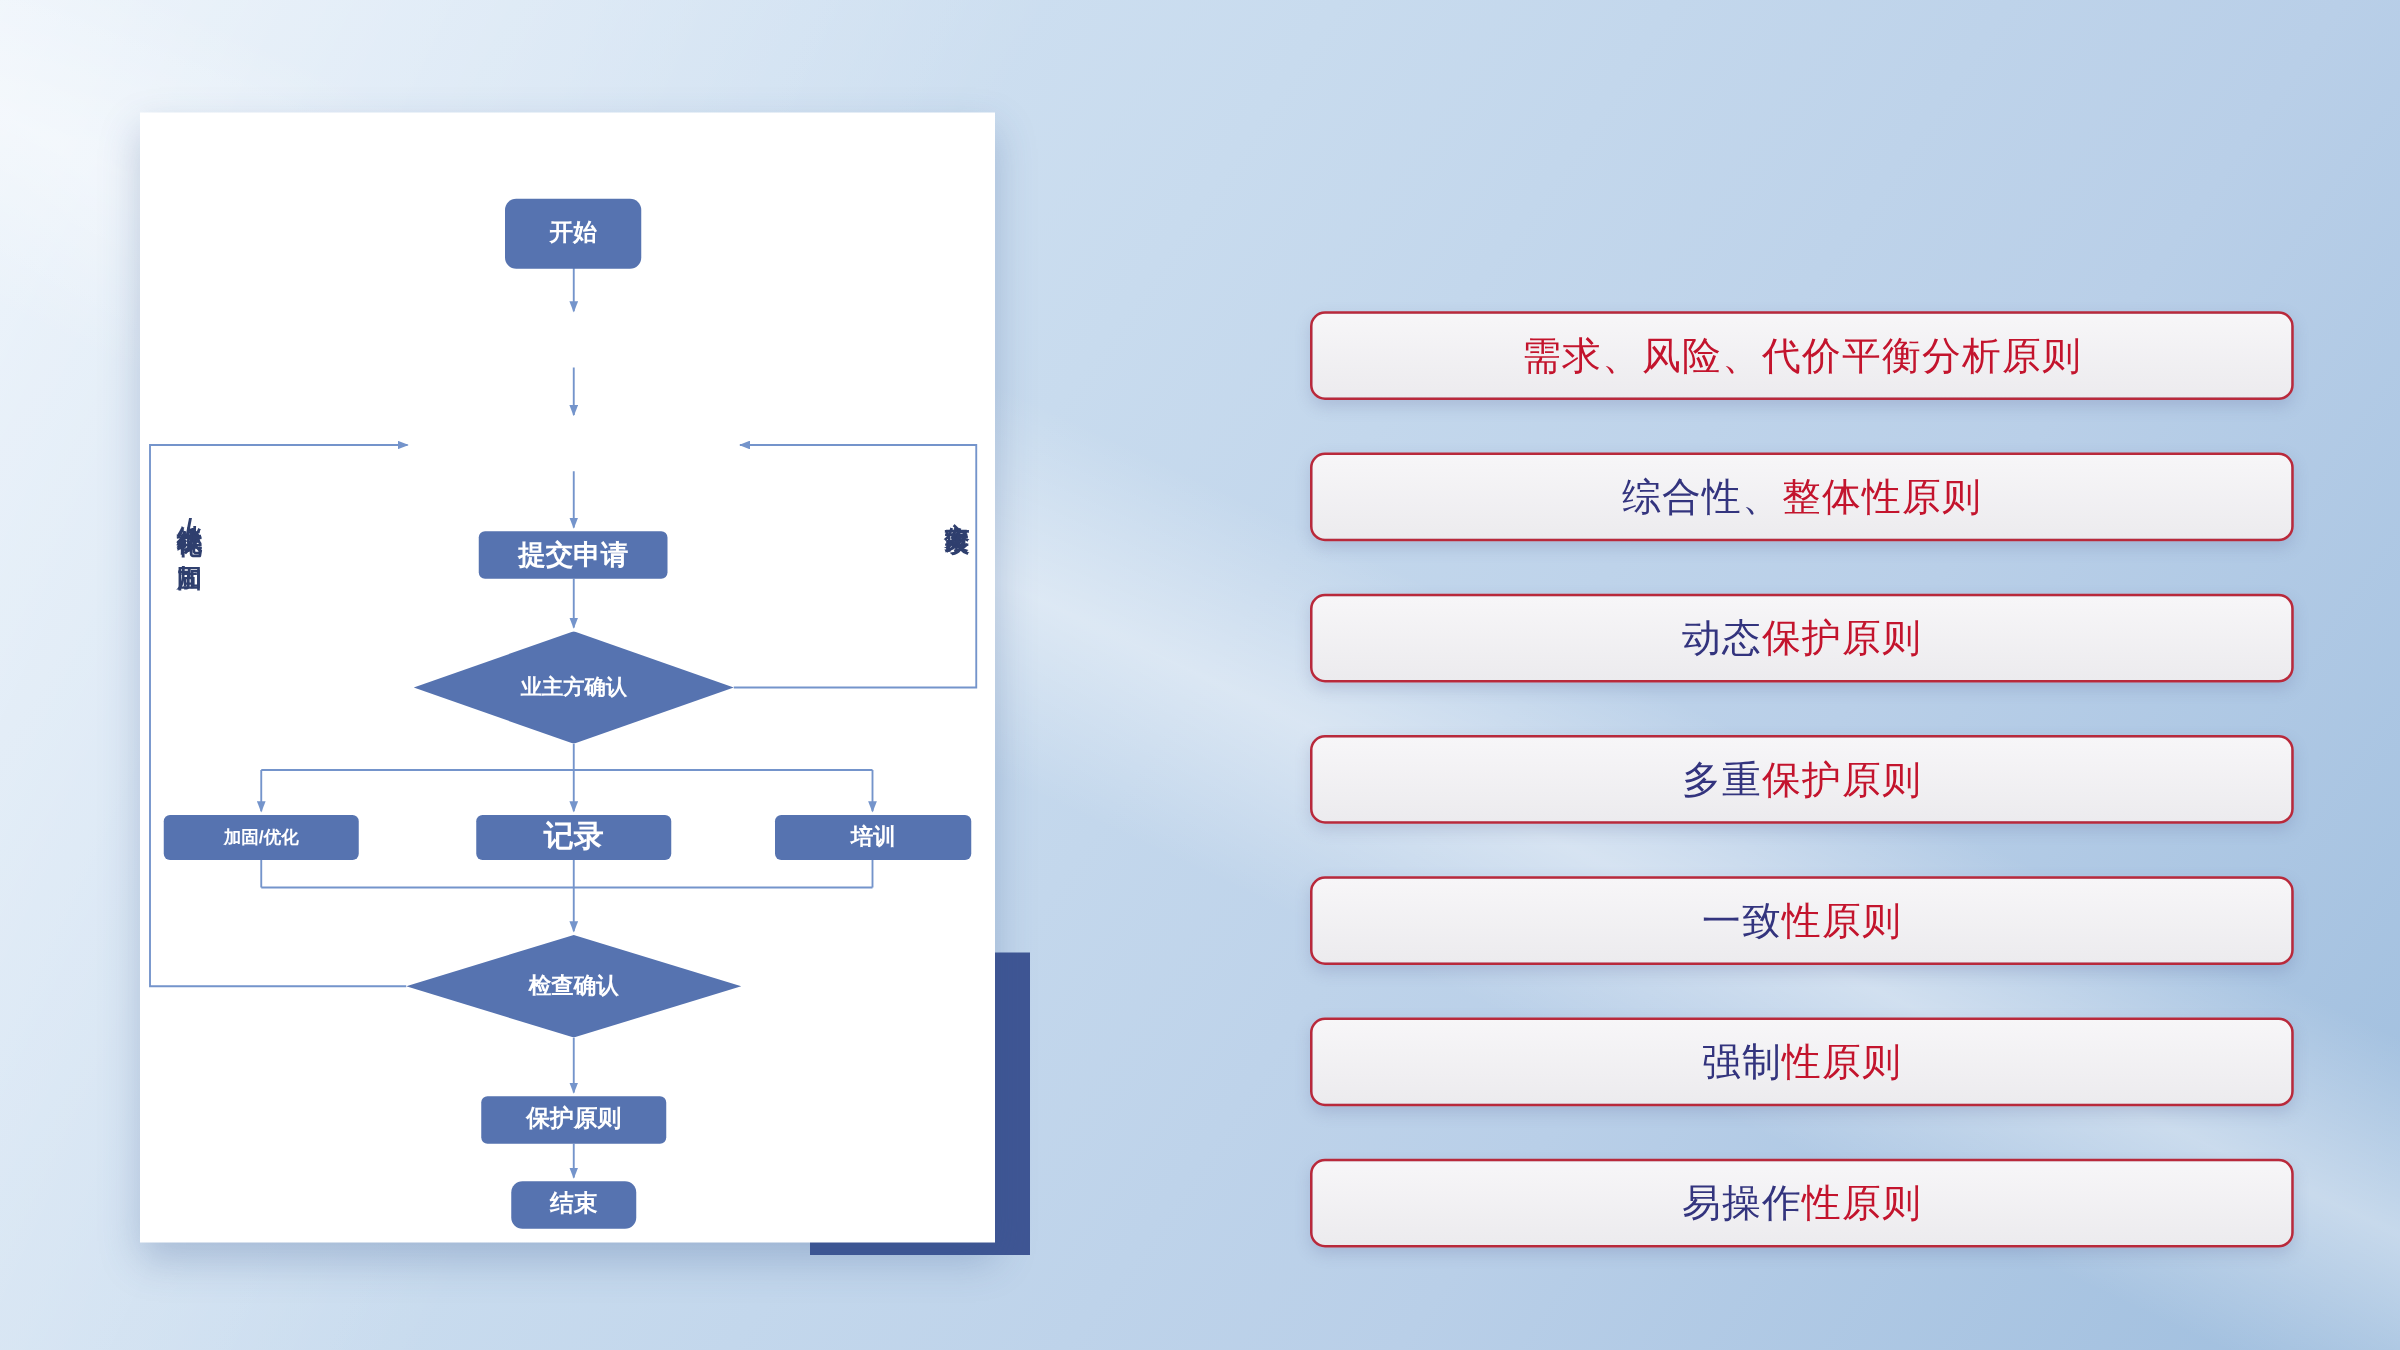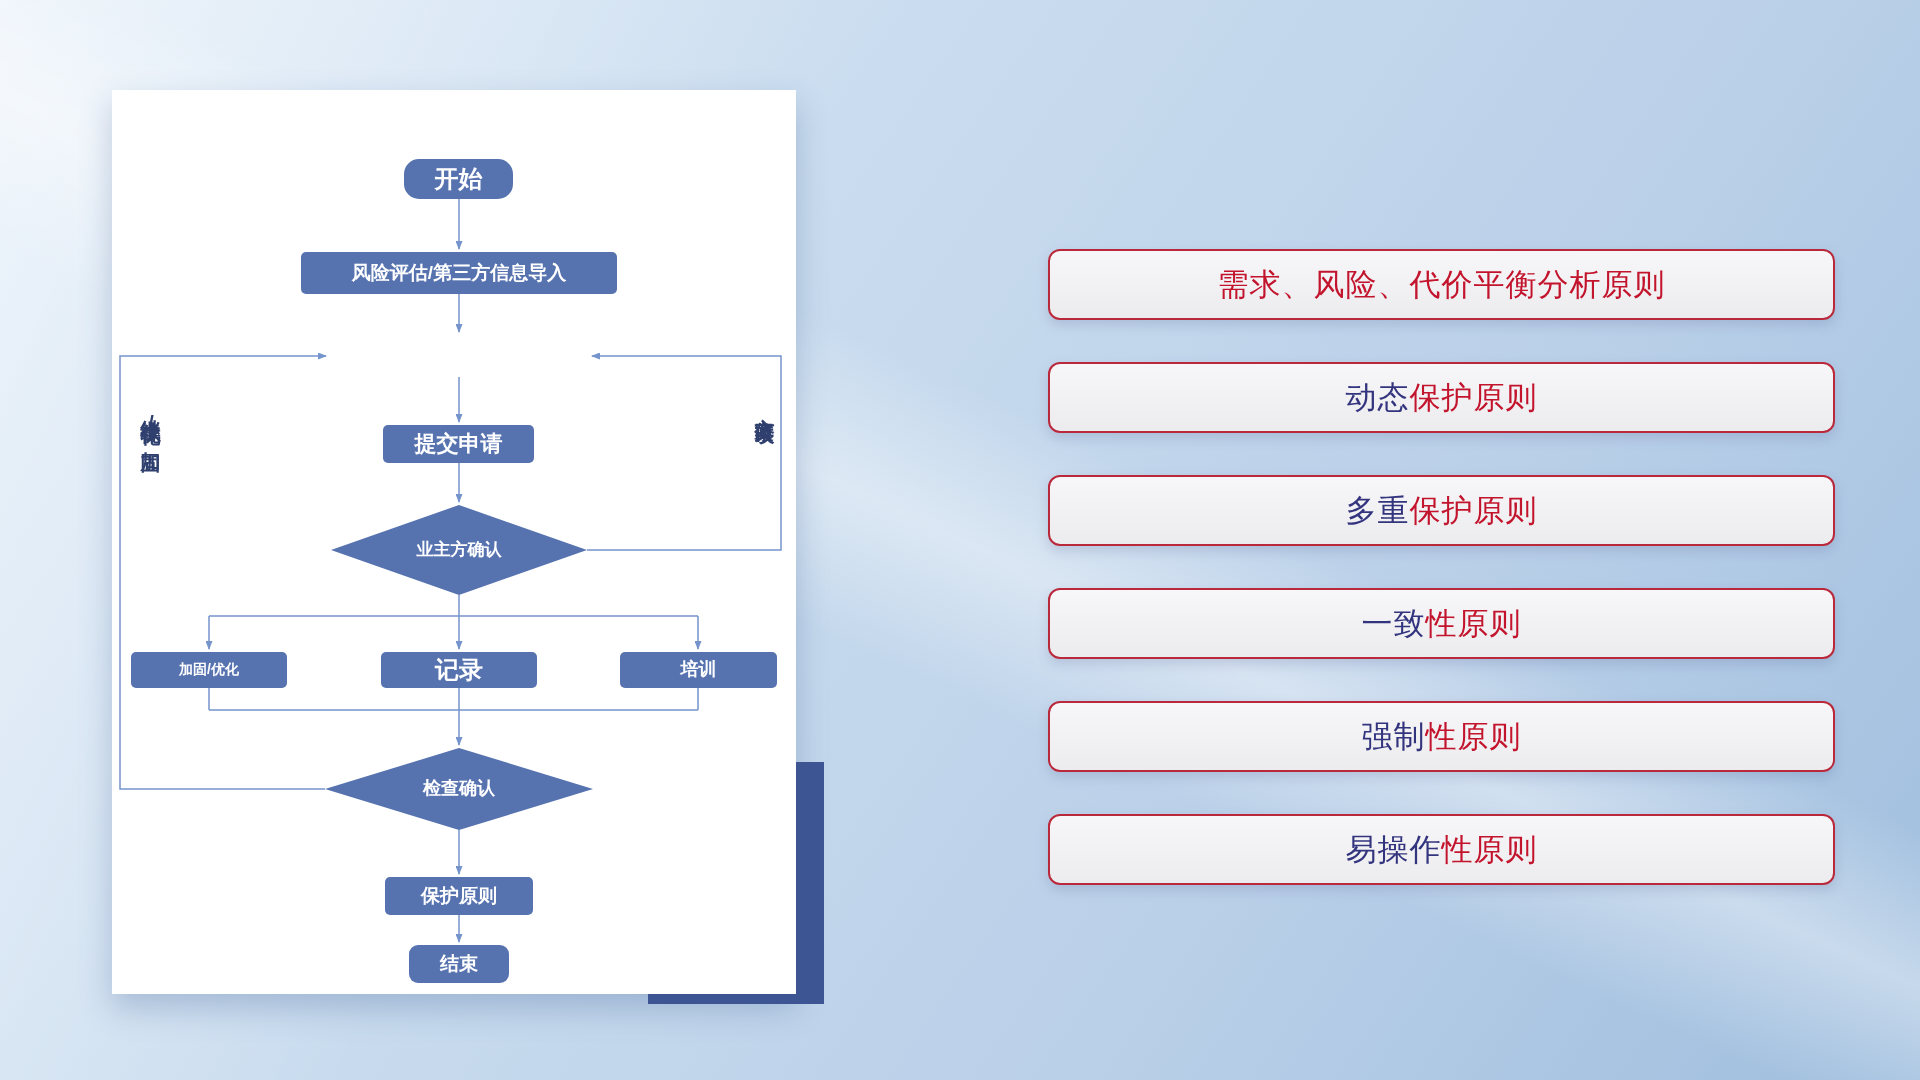--- a/index.html
+++ b/index.html
@@ -77,23 +77,22 @@
         <path class="cline" d="M97,620 H586"></path>
         <path class="cline" d="M347,598 V655" marker-end="url(#arw)"></path>
 
         <path class="cline" d="M213,699 L8,699 L8,266 L214,266" marker-end="url(#arw)"></path>
 
         <path class="cline" d="M347,740 V784" marker-end="url(#arw)"></path>
         <path class="cline" d="M347,825 V852" marker-end="url(#arw)"></path>
       </g>
     </svg>
 
-    <div class="fc-node term" style="left:292px;top:69px;width:109px;height:40px;font-size:24px;border-radius:15px;">开始</div>
+    <div class="fc-node term" style="left:292px;top:69px;width:109px;height:56px;font-size:19px;">开始</div>
 
-    <div class="fc-node" style="left:189px;top:162px;width:316px;height:42px;font-size:19px;">风险评估/第三方信息导入</div>
 
 
     <div class="fc-node" style="left:271px;top:335px;width:151px;height:38px;font-size:22px;">提交申请</div>
 
     <div class="fc-node diamond" style="left:219px;top:415px;width:256px;height:90px;font-size:17px;">业主方确认</div>
 
     <div class="fc-node" style="left:19px;top:562px;width:156px;height:36px;font-size:14px;">加固/优化</div>
 
     <div class="fc-node" style="left:269px;top:562px;width:156px;height:36px;font-size:24px;">记录</div>
 
@@ -110,20 +109,24 @@
     <div class="vlabel" style="left:640px;top:312px;">方案修改</div>
 
   </div>
 
 
   <div id="principles">
       <div class="principle">
         <span style="color: rgb(195, 20, 45);">需求、风险、代价平衡分析原则</span>
       </div>
       <div class="principle">
+        <span style="color: rgb(51, 52, 126);">综合性、</span>
+        <span style="color: rgb(195, 20, 45);">整体性原则</span>
+      </div>
+      <div class="principle">
         <span style="color: rgb(51, 52, 126);">动态</span>
         <span style="color: rgb(195, 20, 45);">保护原则</span>
       </div>
       <div class="principle">
         <span style="color: rgb(51, 52, 126);">多重</span>
         <span style="color: rgb(195, 20, 45);">保护原则</span>
       </div>
       <div class="principle">
         <span style="color: rgb(51, 52, 126);">一致</span>
         <span style="color: rgb(195, 20, 45);">性原则</span>

